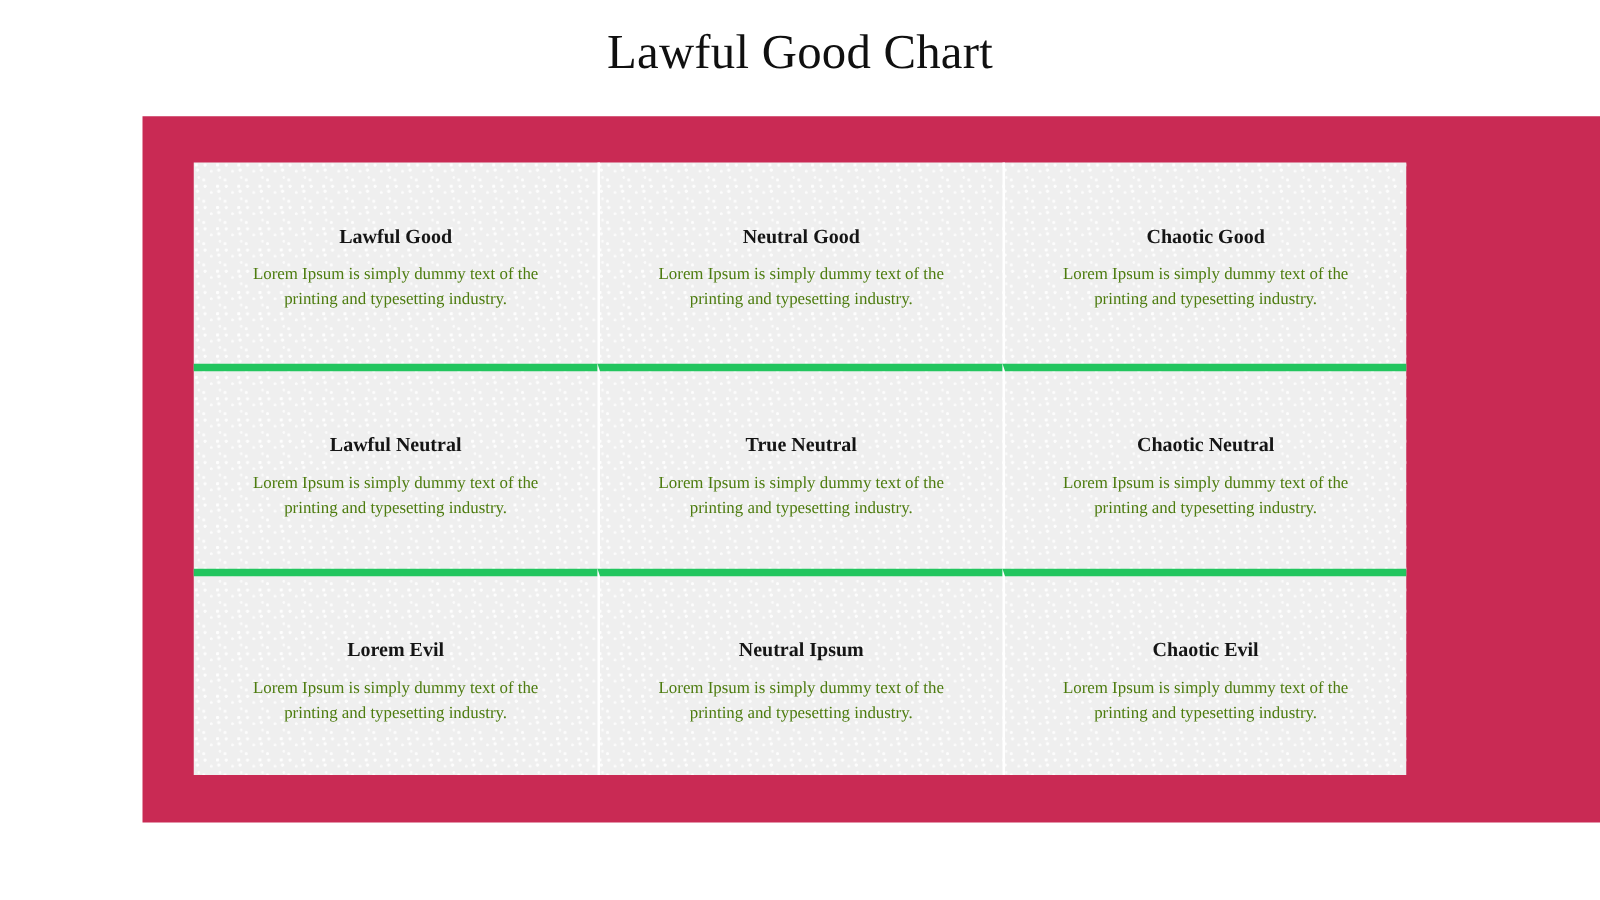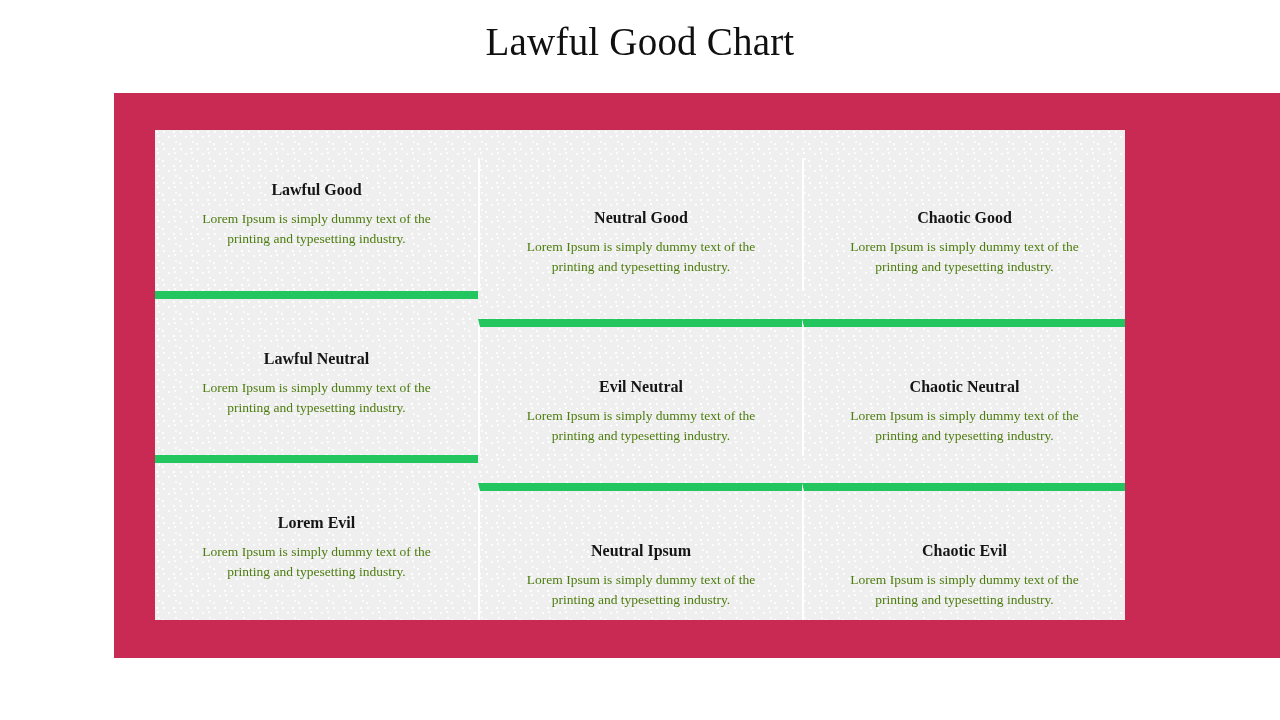--- a/index.html
+++ b/index.html
@@ -82,24 +82,23 @@
     flex-direction: column;
     align-items: center;
     justify-content: flex-start;
     padding: 0 28px;
     box-sizing: border-box;
     text-align: center;
   }
   
   .cell.col-b, .cell.col-c {
     border-left: 2px solid #ffffff;
-    margin-top: 28px;
   }
   .cell.row-2, .cell.row-3 {
-    border-top: 8px solid #22c55e;
+    border-top: 6px solid #22c55e;
   }
 
   .cell-title {
     font-family: "Liberation Serif", serif;
     font-size: 16px;
     font-weight: 700;
     color: #151515;
     line-height: 1.2;
     white-space: nowrap;
   }
@@ -146,21 +145,21 @@
       <div class="cell-title">Chaotic Good</div>
       <div class="cell-body">Lorem Ipsum is simply dummy text of the printing and typesetting industry.</div>
     </div>
 
     <div class="cell row-2 col-a">
       <div class="cell-title">Lawful Neutral</div>
       <div class="cell-body">Lorem Ipsum is simply dummy text of the printing and typesetting industry.</div>
     </div>
 
     <div class="cell row-2 col-b">
-      <div class="cell-title">Evil Neutral</div>
+      <div class="cell-title">True Neutral</div>
       <div class="cell-body">Lorem Ipsum is simply dummy text of the printing and typesetting industry.</div>
     </div>
 
     <div class="cell row-2 col-c">
       <div class="cell-title">Chaotic Neutral</div>
       <div class="cell-body">Lorem Ipsum is simply dummy text of the printing and typesetting industry.</div>
     </div>
 
     <div class="cell row-3 col-a">
       <div class="cell-title">Lorem Evil</div>

